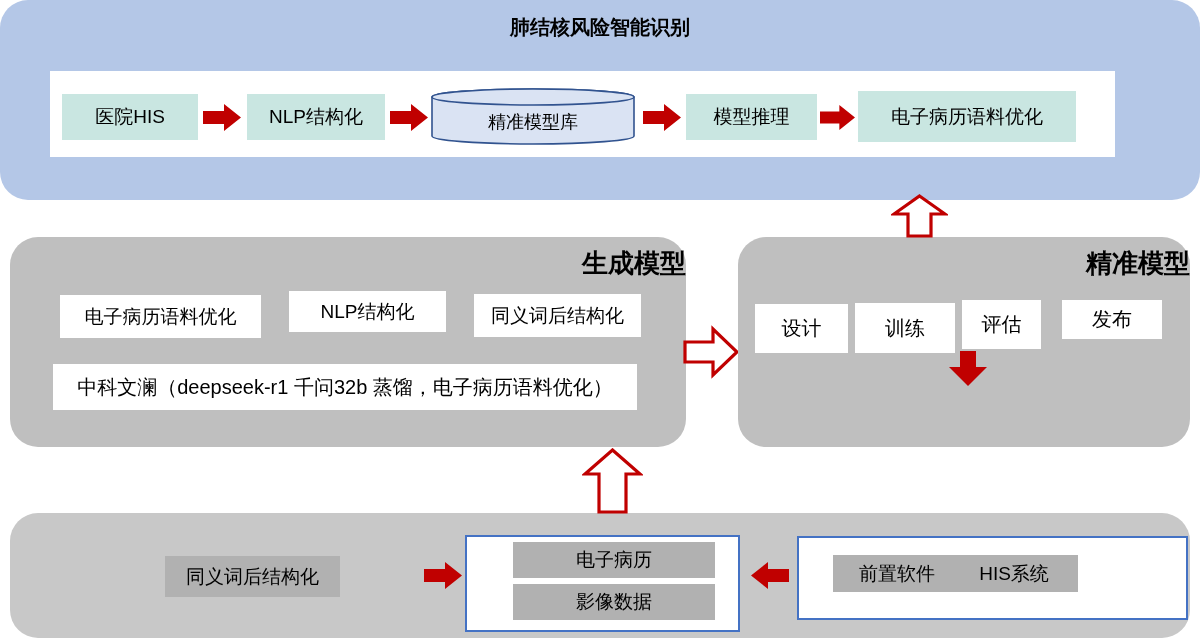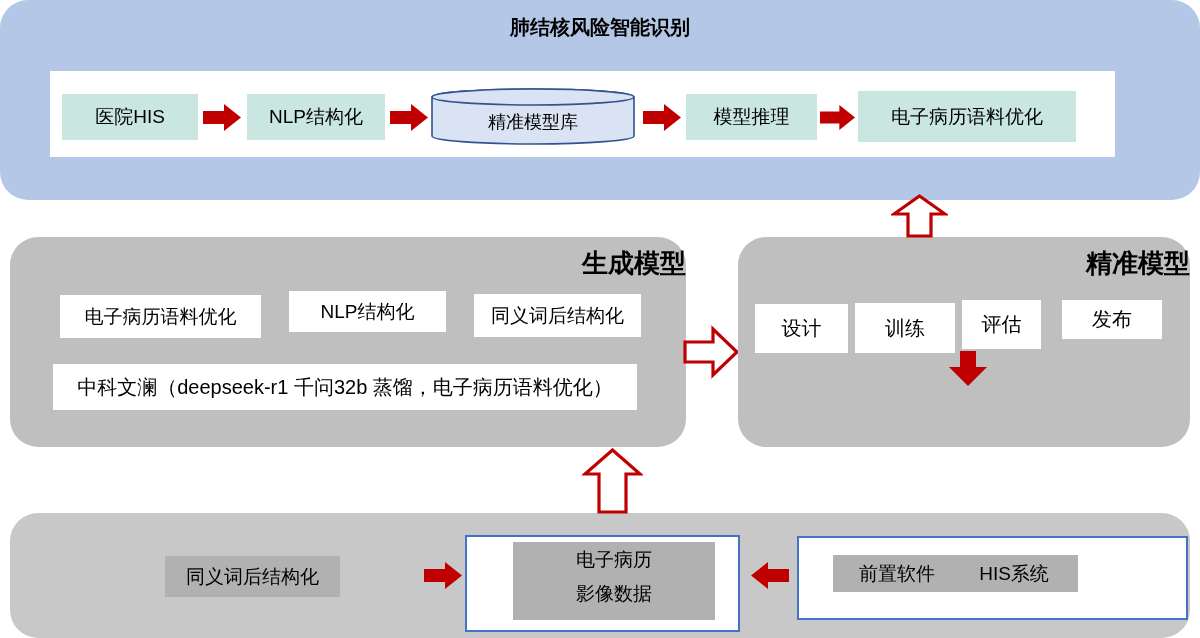--- a/index.html
+++ b/index.html
@@ -111,21 +111,21 @@
   <div class="abs box gray-box" style="left:165px;top:556px;width:175px;height:41px">同义词后结构化</div>
 
   <svg class="abs" style="left:424px;top:562px" width="38" height="27" viewBox="0 0 38 27">
     <polygon class="solid-red" points="0,7 21,7 21,0 38,13.5 21,27 21,20 0,20"></polygon>
   </svg>
 
   <div class="abs blue-frame" style="left:465px;top:535px;width:275px;height:97px"></div>
 
   <div class="abs box gray-box" style="left:513px;top:542px;width:202px;height:36px">电子病历</div>
 
-  <div class="abs box gray-box" style="left:513px;top:568px;width:202px;height:52px">影像数据</div>
+  <div class="abs box gray-box" style="left:513px;top:584px;width:202px;height:36px">影像数据</div>
 
   <svg class="abs" style="left:751px;top:562px" width="38" height="27" viewBox="0 0 38 27">
     <polygon class="solid-red" points="38,7 17,7 17,0 0,13.5 17,27 17,20 38,20"></polygon>
   </svg>
 
   <div class="abs blue-frame" style="left:797px;top:536px;width:391px;height:84px"></div>
 
   <div class="abs box gray-box" style="left:833px;top:555px;width:128px;height:37px">前置软件</div>
 
   <div class="abs box gray-box" style="left:950px;top:555px;width:128px;height:37px">HIS系统</div>

